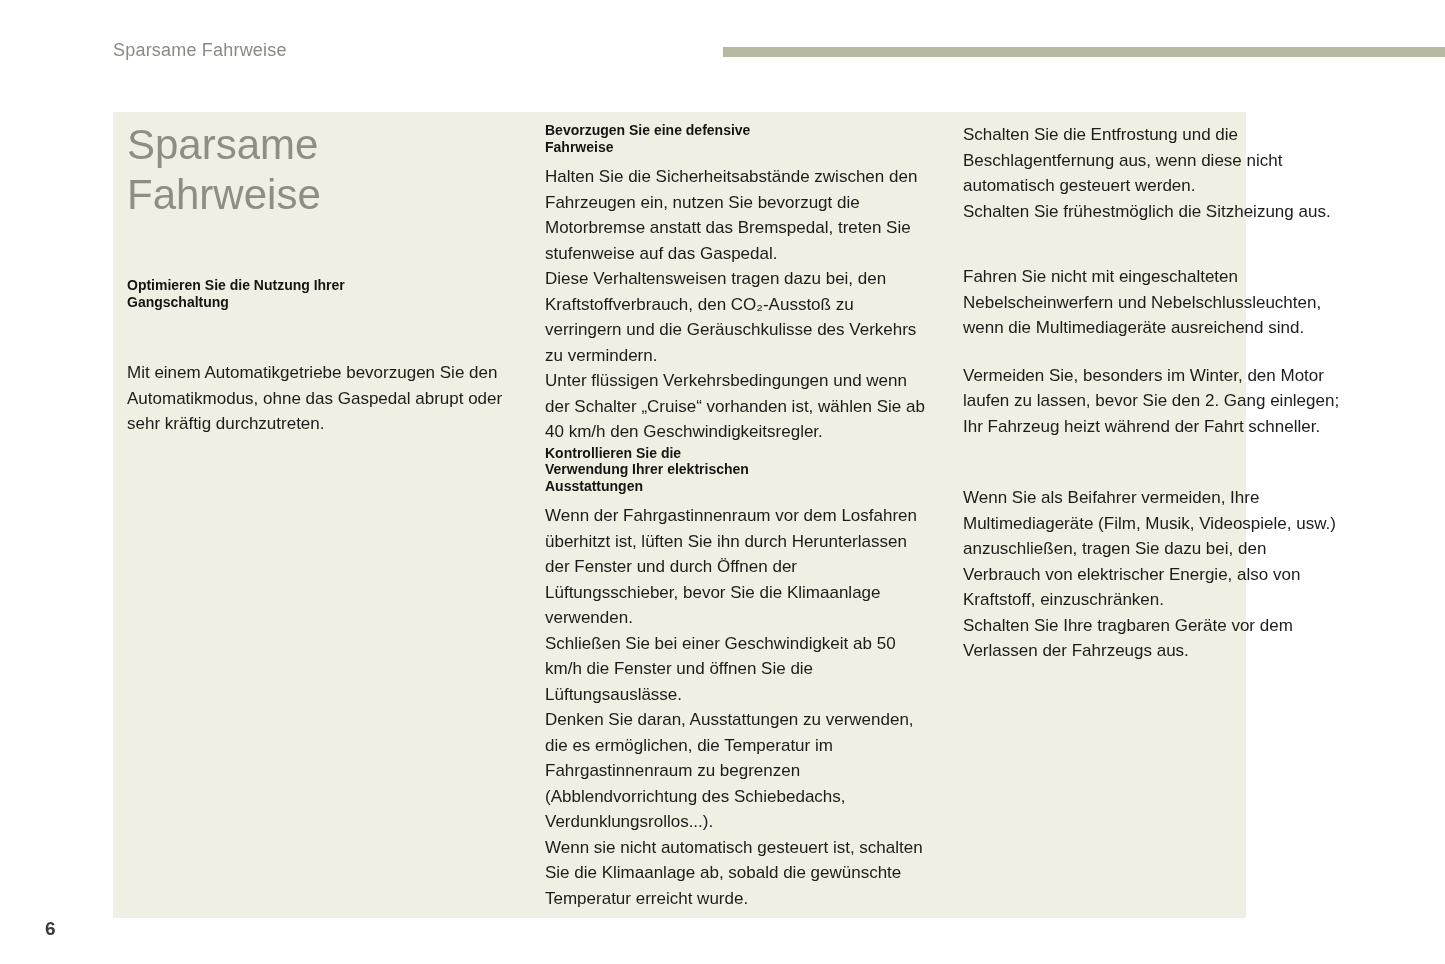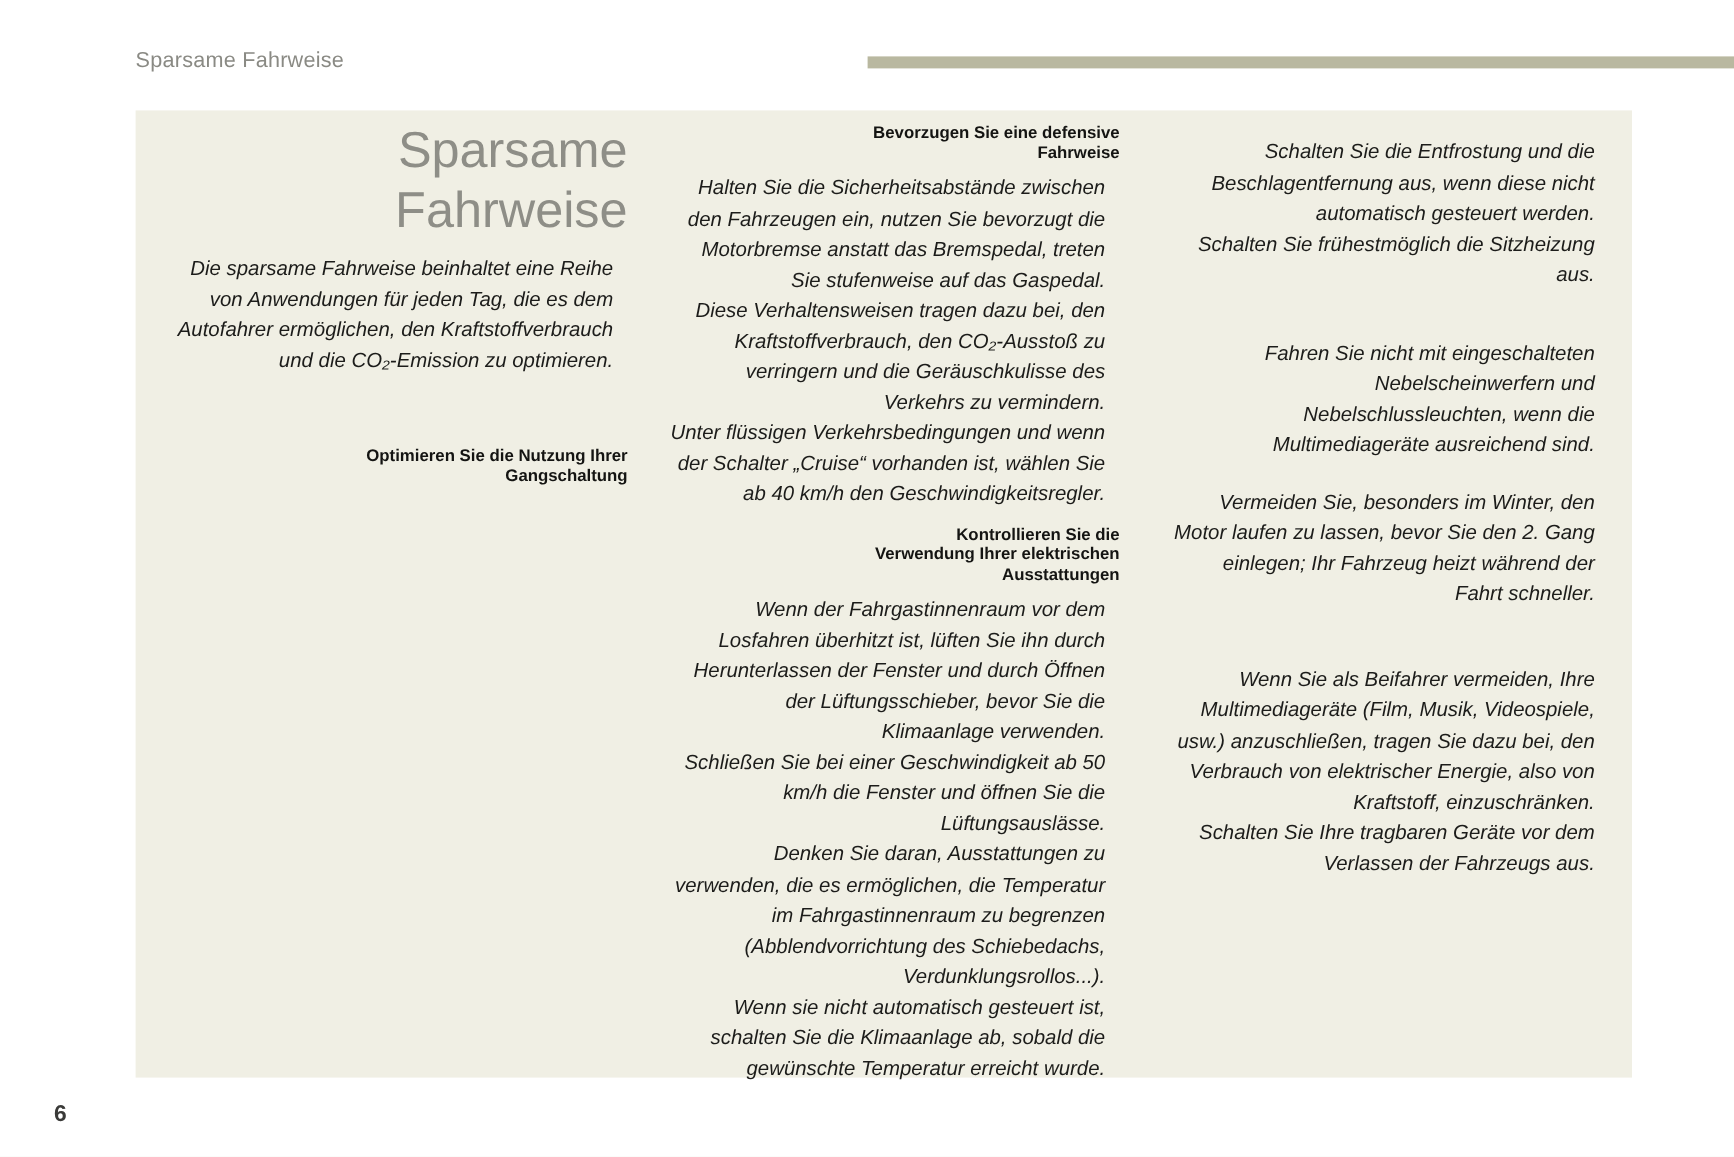--- a/index.html
+++ b/index.html
@@ -18,29 +18,28 @@
   }
   .running-header-title{
     position:absolute;left:113px;top:40px;
     font-size:18px;letter-spacing:.2px;color:var(--header-gray);
   }
   .header-bar{
     position:absolute;left:723px;top:47px;width:722px;height:10px;
     background:var(--accent-bar);
   }
   .content-box{
-    position:absolute;left:113px;top:92px;width:1247px;height:806px;
+    position:absolute;left:113px;top:112px;width:1133px;height:806px;
     background:var(--content-bg);
-    text-align:right;
   }
   .col{
     position:absolute;
     font-size:17px;line-height:1.5;color:var(--body-text);
   }
-  .col p{margin:12px;white-space:pre-line;font-style:italic;}
+  .col p{margin:0;white-space:pre-line;}
   .col1{left:14px;top:8px;width:396px;}
   .col2{left:432px;top:10px;width:388px;}
   .col3{left:850px;top:10px;width:378px;}
   .chapter-title{
     margin:0 0 10px 0;
     font-size:42px;line-height:1.18;font-weight:normal;
     color:var(--title-gray);white-space:pre-line;
   }
   h2{
     margin:0;font-size:14px;line-height:1.18;
@@ -64,23 +63,23 @@
 
 <div class="running-header-title">Sparsame Fahrweise</div>
 
 <div class="header-bar"></div>
 
 <div class="content-box">
 
   <div class="col col1">
     <h1 class="chapter-title">Sparsame
 Fahrweise</h1>
-    <p>Die sparsame Fahrweise beinhaltet eine Reihe von Anwendungen für jeden Tag, die es dem Autofahrer ermöglichen, den Kraftstoffverbrauch und die CO₂-Emission zu optimieren.</p>
     <h2 class="mt-heading">Optimieren Sie die Nutzung Ihrer
 Gangschaltung</h2>
+    <p class="mt-50">Mit einem Automatikgetriebe bevorzugen Sie den Automatikmodus, ohne das Gaspedal abrupt oder sehr kräftig durchzutreten.</p>
   </div>
 
   <div class="col col2">
     <h2>Bevorzugen Sie eine defensive
 Fahrweise</h2>
     <p class="mt-after-heading-s">Halten Sie die Sicherheitsabstände zwischen den Fahrzeugen ein, nutzen Sie bevorzugt die Motorbremse anstatt das Bremspedal, treten Sie stufenweise auf das Gaspedal.
 Diese Verhaltensweisen tragen dazu bei, den Kraftstoffverbrauch, den CO₂-Ausstoß zu verringern und die Geräuschkulisse des Verkehrs zu vermindern.
 Unter flüssigen Verkehrsbedingungen und wenn der Schalter „Cruise“ vorhanden ist, wählen Sie ab 40 km/h den Geschwindigkeitsregler.</p>
     <h2 class="mt-18">Kontrollieren Sie die
 Verwendung Ihrer elektrischen

